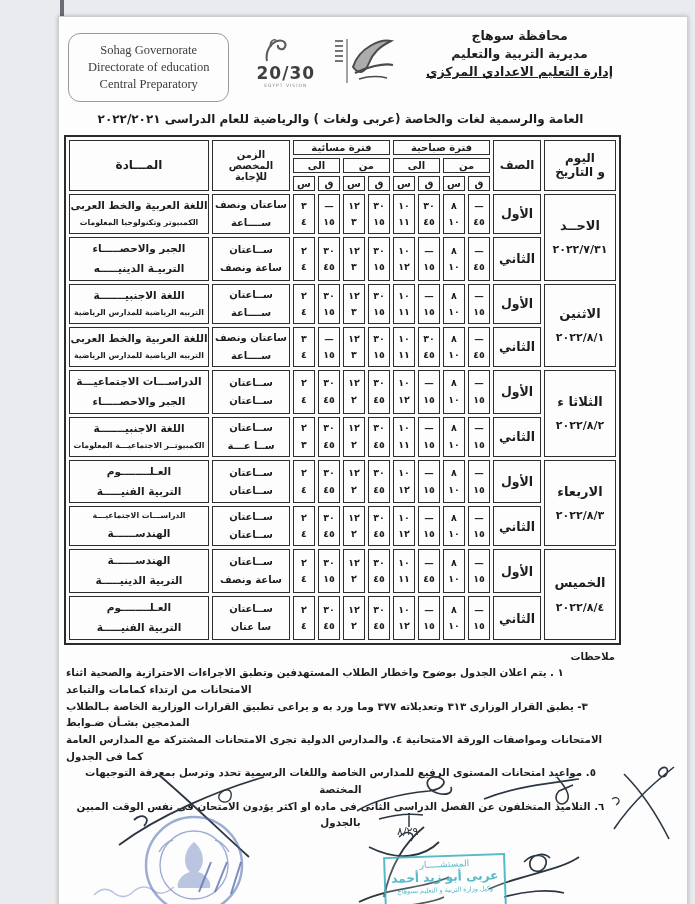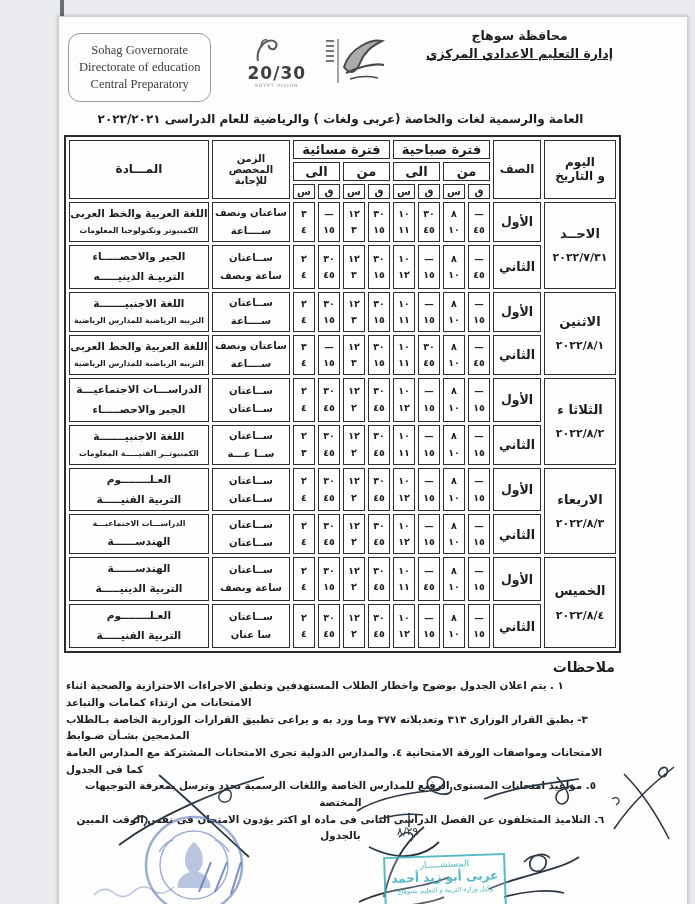--- a/index.html
+++ b/index.html
@@ -11,44 +11,44 @@
   .content{position:relative;margin:0 70px 0 5px;direction:rtl;}
   
   .hdr{display:flex;flex-direction:row;align-items:flex-start;justify-content:space-between;
        padding:10px 4px 0 4px;}
   .ar-head{text-align:center;font-weight:bold;font-size:12.5px;line-height:1.45;white-space:nowrap;}
   .ar-head .u{text-decoration:underline;}
   .logos{display:flex;align-items:center;gap:14px;margin-top:6px;direction:ltr;}
   .v2030{text-align:center;color:#4c4c4c;}
   .v2030 .big{font-size:17px;font-weight:bold;letter-spacing:1px;color:#3f3f3f;}
   .v2030 .sub{font-size:4.5px;letter-spacing:1px;color:#8a8a8a;}
-  .en-box{border:1.5px solid #9a9a9a;border-radius:12px;padding:8px 10px;text-align:center;
+  .en-box{border:1.5px solid #9a9a9a;border-radius:12px;padding:8px 19px;text-align:center;
           font-family:"Liberation Serif","DejaVu Serif",serif;font-size:12.5px;color:#3c3c3c;
           line-height:1.35;margin-top:6px;}
   .title{font-weight:bold;font-size:12px;text-align:center;line-height:1.6;margin:8px 6px 6px 6px;}
   
   table.sched{border-collapse:separate;border-spacing:3px;width:552px;background:#fbfbfb;
               border:2px solid #2b2b2b;table-layout:fixed;margin-right:-4px;}
   table.sched th,table.sched td{border:1.6px solid #2e2e2e;text-align:center;vertical-align:middle;
               padding:1px 0;font-weight:bold;background:#fdfdfd;}
   th.big{font-size:12px;}
-  th.mid{font-size:13px;}
+  th.mid{font-size:10px;}
   th.tiny{font-size:10px;}
   td.day{font-size:13px;line-height:1.8;}
   td.day .date{font-size:11px;}
   td.grade{font-size:12.5px;}
   td.num{font-size:9.5px;}
   td.num div{line-height:1.7;}
   td.dur div{font-size:10px;line-height:1.8;letter-spacing:1px;}
   td.subj div{line-height:1.9;}
   .md{font-size:10.5px;}
   .sm{font-size:7.8px;letter-spacing:0;}
   
   .notes{margin-top:6px;font-weight:bold;}
-  .notes .nt{font-size:14px;text-align:right;margin:2px 2px;}
+  .notes .nt{font-size:10px;text-align:right;margin:2px 2px;}
   .notes p{margin:0 2px;font-size:10.3px;line-height:1.62;text-align:left;}
   .notes p.ctr{text-align:center;}
   .abs{position:absolute;}
   svg{display:block;}
   .stampTeal{position:absolute;left:325px;top:838px;width:118px;height:52px;border:2px solid #45b3c2;
      color:#45b3c2;text-align:center;transform:rotate(-2deg);opacity:.9;background:rgba(255,255,255,.2);}
   .stampTeal .l1{font-size:9px;margin-top:2px;}
   .stampTeal .l2{font-size:12px;font-weight:bold;margin-top:1px;}
   .stampTeal .l3{font-size:6.5px;margin-top:2px;}
   .wmk{position:absolute;pointer-events:none;opacity:.14;}
@@ -63,20 +63,21 @@
   <svg class="wmk" width="400" height="420" style="left:90px;top:180px">
     <path d="M40,380 C120,300 200,340 250,230 C290,150 350,120 390,60" stroke="#9aa0a6" stroke-width="10" fill="none"></path>
     <path d="M90,400 C160,330 170,250 260,210 C320,180 340,110 380,90" stroke="#9aa0a6" stroke-width="6" fill="none"></path>
   </svg>
 
   <div class="content">
 
     <div class="hdr">
       <div class="ar-head">
         <div>محافظة سوهاج</div>
+        <div>مديرية التربية والتعليم</div>
         <div class="u">إدارة التعليم الاعدادي المركزي</div>
       </div>
       <div class="logos">
         <div class="v2030">
           <svg width="34" height="26" viewBox="0 0 34 26">
             <path d="M10,24 C8,14 14,6 20,4 C26,2 30,6 28,10 C26,14 20,12 21,8" stroke="#5a5a5a" stroke-width="2" fill="none"></path>
             <path d="M14,10 C12,5 16,2 19,3" stroke="#5a5a5a" stroke-width="1.6" fill="none"></path>
           </svg>
           <div class="big">20/30</div>
           <div class="sub">EGYPT VISION</div>
@@ -402,21 +403,21 @@
             <td class="num">
               <div>٢</div>
               <div>٣</div>
             </td>
             <td class="dur">
               <div>ســاعتان</div>
               <div>ســا عـــة</div>
             </td>
             <td class="subj">
               <div class="md">اللغة الاجنبيـــــــة</div>
-              <div class="sm">الكمبيوتــر الفنيـــــة المعلومات</div>
+              <div class="sm">الكمبيوتــر الاجتماعيـــة المعلومات</div>
             </td>
           </tr>
           <tr>
             <td class="day" rowspan="2"><span>الاربعاء</span><br><span class="date">٢٠٢٢/٨/٣</span></td>
             <td class="grade">الأول</td>
             <td class="num">
               <div>—</div>
               <div>١٥</div>
             </td>
             <td class="num">

